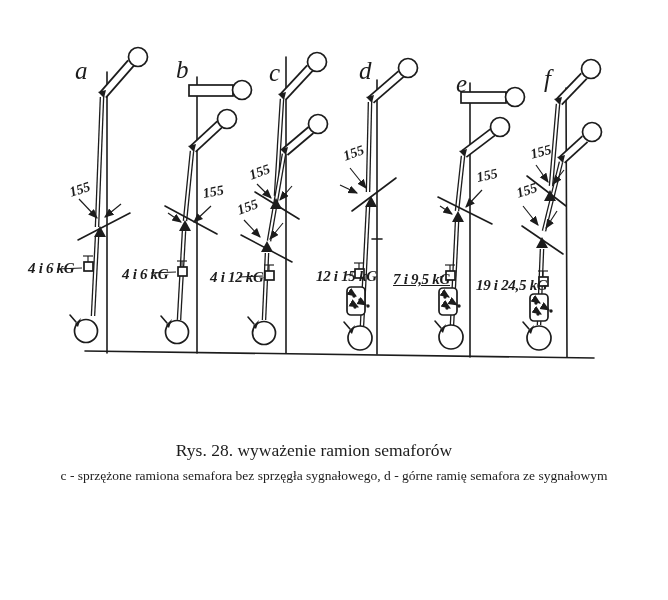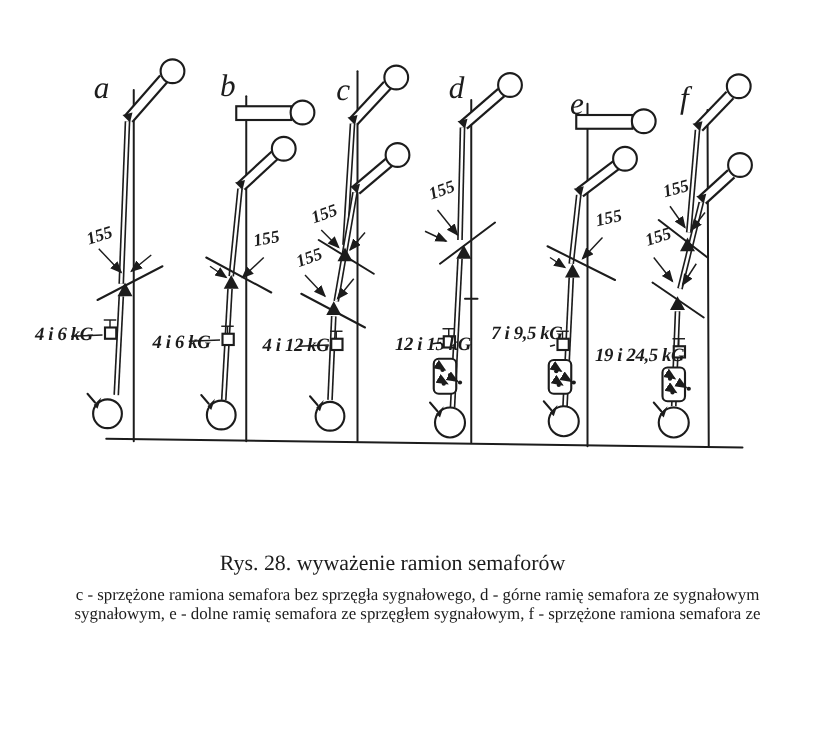--- a/index.html
+++ b/index.html
@@ -314,22 +314,21 @@
   <span class="txt ang" style="left:238px;top:204px;transform:rotate(-20deg);">155</span>
   <span class="txt ang" style="left:344px;top:150px;transform:rotate(-20deg);">155</span>
   <span class="txt ang" style="left:477px;top:171px;transform:rotate(-12deg);">155</span>
   <span class="txt ang" style="left:531px;top:148px;transform:rotate(-15deg);">155</span>
   <span class="txt ang" style="left:517px;top:187px;transform:rotate(-18deg);">155</span>
 
   <span class="txt wt" style="left:28px;top:261px;">4 i 6 kG</span>
   <span class="txt wt" style="left:122px;top:267px;">4 i 6 kG</span>
   <span class="txt wt" style="left:210px;top:270px;">4 i 12 kG</span>
   <span class="txt wt" style="left:316px;top:269px;">12 i 15 kG</span>
-  <span class="txt wt" style="left:393px;top:260px;">7 i 9,5 kG</span>
+  <span class="txt wt" style="left:393px;top:272px;text-decoration:underline;">7 i 9,5 kG</span>
   <span class="txt wt" style="left:476px;top:278px;">19 i 24,5 kG</span>
 
   <div class="caption">
     <div class="cap-title">Rys. 28. wyważenie ramion semaforów</div>
     <div class="cap-line">c - sprzężone ramiona semafora bez sprzęgła sygnałowego, d - górne ramię semafora ze sygnałowym</div>
-    <div class="cap-line">sygnałowym, e - dolne ramię semafora ze sprzęgłem sygnałowym, f - sprzężone ramiona semafora ze</div>
   </div>
 
 </div>
 
 </body></html>

